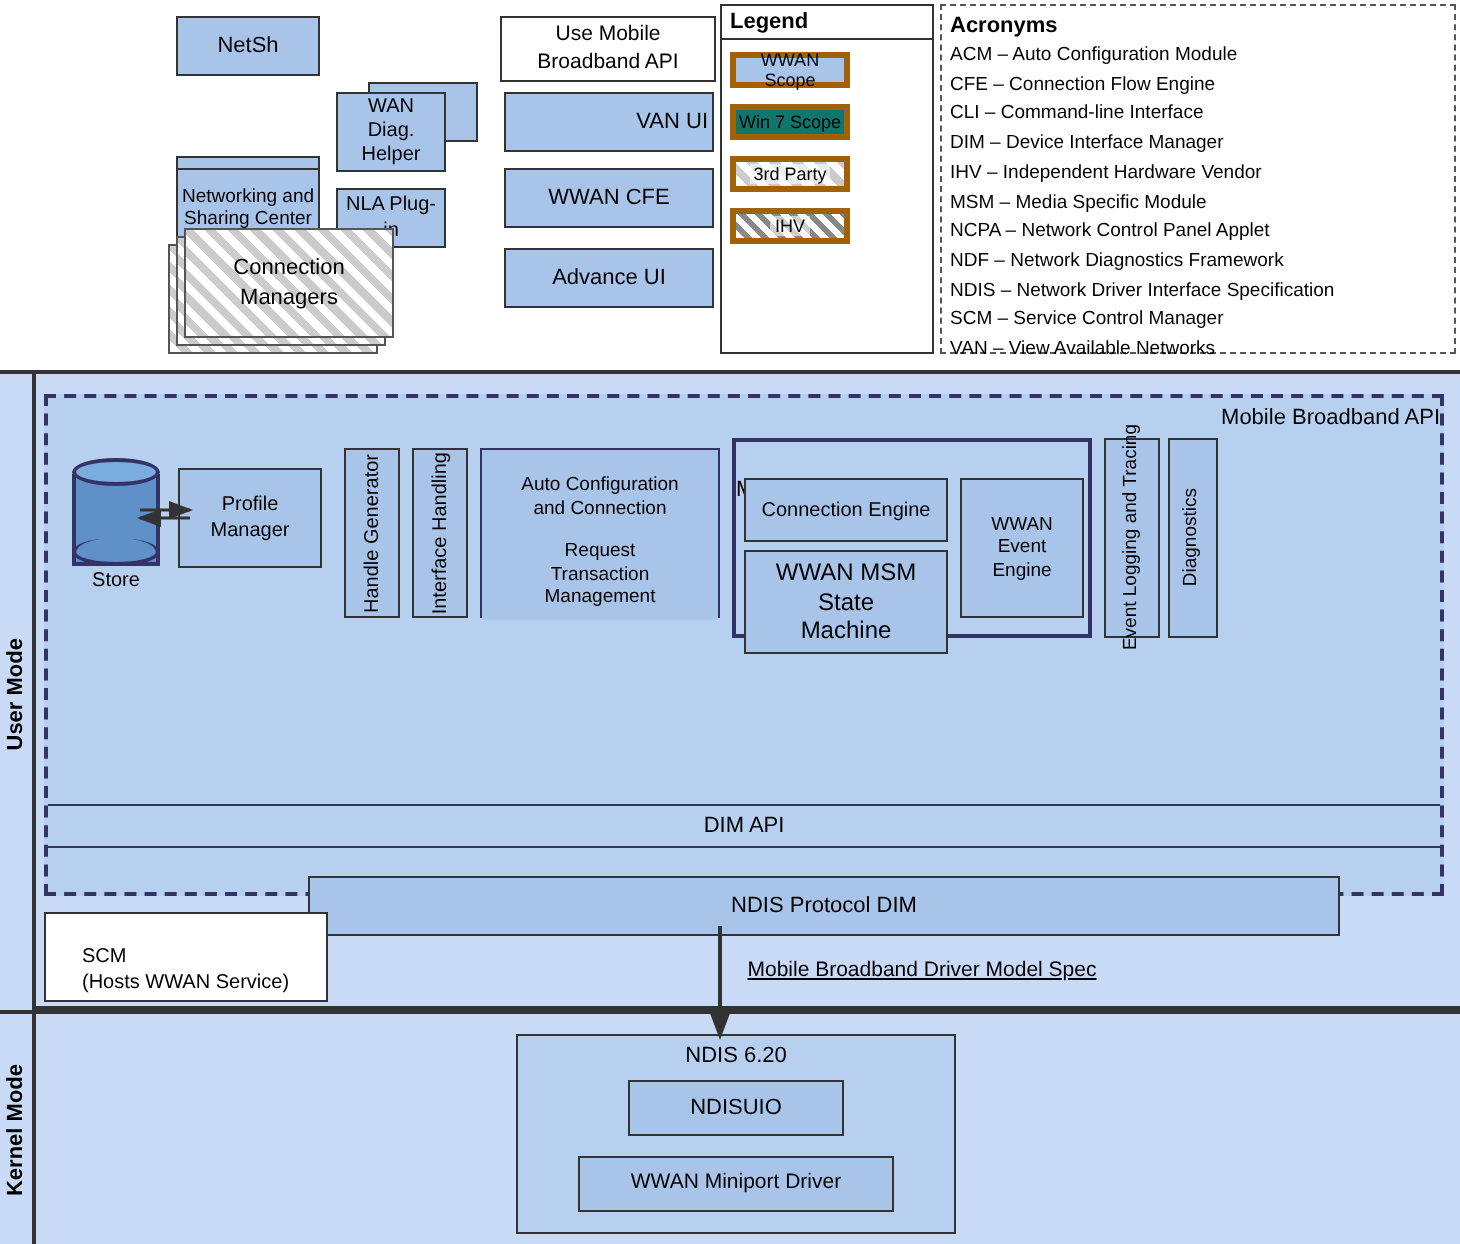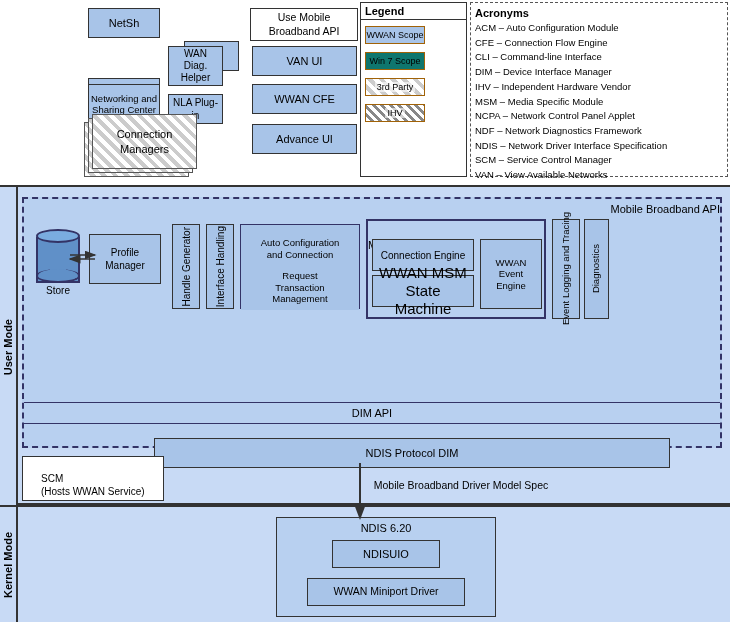--- a/index.html
+++ b/index.html
@@ -118,27 +118,28 @@
     }
     .legend-item {
       display: flex;
       align-items: center;
       margin: 4px 4px;
       height: 22px;
     }
     .legend-swatch {
       width: 60px;
       height: 18px;
-      border: 1px solid #a16207;
+      border: 3px solid #a16207;
       margin-right: 4px;
       flex-shrink: 0;
       display: flex;
       align-items: center;
       justify-content: center;
       font-size: 10px;
+      text-align: center;
     }
 
     
     .acronyms-box {
       position: absolute;
       border: 1.5px dashed #555;
       top: 2px;
       left: 470px;
       right: 2px;
       height: 175px;
@@ -230,21 +231,21 @@
     </div>
     <div class="box box-hatched-light" style="top:114px; left:92px; width:105px; height:55px; font-size:11px; border:1.5px solid #555; display:flex; align-items:center; justify-content:center;">
       <span style="text-align:center;">Connection Managers</span>
     </div>
 
     <div style="position:absolute; top:8px; left:250px; width:108px; text-align:center; font-size:10.5px; line-height:1.3; padding:2px; border:1.5px solid #333; background:#fff;">
       <span style="white-space:pre-line;">Use Mobile
 Broadband API</span>
     </div>
 
-    <div class="box box-blue" style="top:46px; left:252px; width:105px; height:30px; font-size:11px;">
+    <div class="box box-blue" style="top:46px; left:252px; width:105px; height:30px; font-size:11px;justify-content:flex-end;">
       <span>VAN UI</span>
     </div>
 
     <div class="box box-blue" style="top:84px; left:252px; width:105px; height:30px; font-size:11px;">
       <span>WWAN CFE</span>
     </div>
 
     <div class="box box-blue" style="top:124px; left:252px; width:105px; height:30px; font-size:11px;">
       <span>Advance UI</span>
     </div>
@@ -352,21 +353,21 @@
         <div class="box box-blue" style="top:18px; left:4px; width:102px; height:32px; font-size:10px;">
           <span>Connection Engine</span>
         </div>
 
         <div class="box box-blue" style="top:18px; left:112px; width:62px; height:70px; font-size:9.5px; line-height:1.2;align-items:center;">
           <span style="white-space:pre-line; text-align:center;">WWAN
 Event
 Engine</span>
         </div>
 
-        <div class="box box-blue" style="top:54px; left:4px; width:102px; height:32px; font-size:15px; line-height:1.2;">
+        <div class="box box-blue" style="top:54px; left:4px; width:102px; height:52px; font-size:12px; line-height:1.2;">
           <span style="white-space:pre-line; text-align:center;">WWAN MSM State
 Machine</span>
         </div>
       </div>
 
       <div class="box box-blue" style="top:20px; left:528px; width:28px; height:100px; font-size:9.5px;">
         <span class="rotated-label" style="font-size:9.5px;">Event Logging and Tracing</span>
       </div>
 
       <div class="box box-blue" style="top:20px; left:560px; width:25px; height:100px; font-size:9.5px;">
@@ -385,33 +386,33 @@
 
     <div style="position:absolute; bottom:28px; left:22px; font-size:11px;">
       <span>WWAN Service</span>
     </div>
 
     <div style="position:absolute; bottom:2px; left:22px; font-size:10px; line-height:1.3; white-space:pre-line; border:1.5px solid #333; padding:2px 18px; background:#fff;">
       <span style="white-space:pre-line;">SCM
 (Hosts WWAN Service)</span>
     </div>
 
-    <div style="position:absolute; bottom:12px; left:200px; right:8px; text-align:center; font-size:10.5px;">
+    <div style="position:absolute; bottom:12px; left:200px; right:8px; text-align:center; font-size:10.5px;text-decoration:underline;">
       <span>Mobile Broadband Driver Model Spec</span>
     </div>
 
   </div>
 
   <div class="kernel-mode-section">
 
     <div class="side-label kernel-mode-label" style="position:absolute; left:0; top:0; bottom:0; width:18px; border-right:2px solid #333;">
       <span class="rotated-label">Kernel Mode</span>
     </div>
 
-    <div style="position:absolute; top:10px; left:276px; width:220px; height:100px; border:1.5px solid #333; background:#b8d0f0;">
+    <div style="position:absolute; top:10px; left:258px; width:220px; height:100px; border:1.5px solid #333; background:#b8d0f0;">
 
       <div style="position:absolute; top:4px; left:0; right:0; text-align:center; font-size:11px;">
         <span>NDIS 6.20</span>
       </div>
 
       <div class="box box-blue" style="top:22px; left:55px; right:55px; height:28px; font-size:11px;">
         <span>NDISUIO</span>
       </div>
 
       <div class="box box-blue" style="top:60px; left:30px; right:30px; height:28px; font-size:10.5px;">

